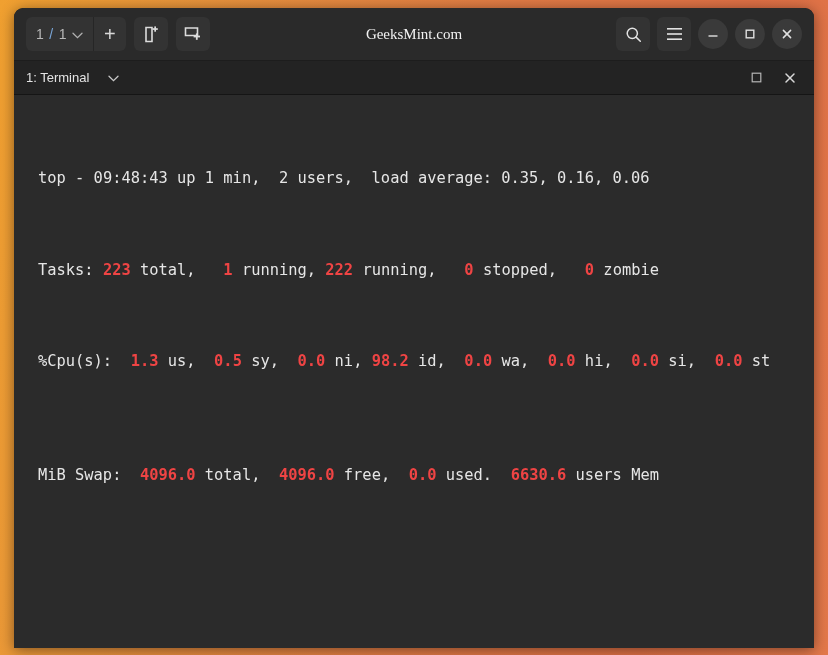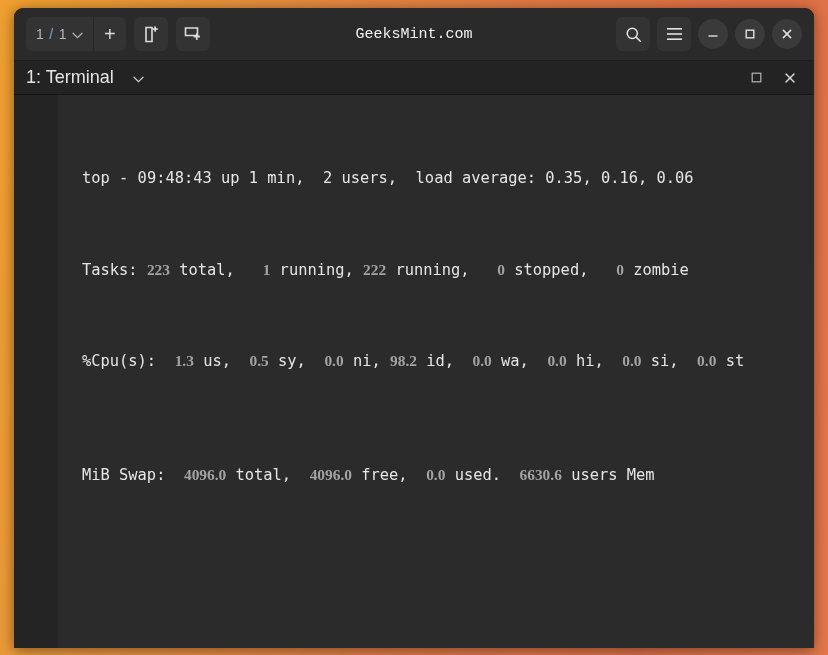--- a/index.html
+++ b/index.html
@@ -84,21 +84,21 @@
     display: flex;
     align-items: center;
     justify-content: center;
     cursor: default;
   }
 
   #window-title {
     position: absolute;
     left: 0; right: 0;
     text-align: center;
-    font-family: Liberation Mono, monospace;
+    font-family: Liberation Serif, serif;
     font-size: 15px;
     color: #f2f2f2;
     font-weight: 400;
     pointer-events: none;
   }
 
   .tb-right {
     margin-left: auto;
     display: flex;
     align-items: center;
@@ -121,45 +121,44 @@
     height: 34px;
     flex: 0 0 34px;
     background: #232323;
     display: flex;
     align-items: center;
     padding: 0 12px;
     border-bottom: 1px solid #151515;
   }
   #tab-label {
     font-family: "Liberation Sans", sans-serif;
-    font-size: 18px;
+    font-size: 13px;
     color: #e4e4e4;
     display: flex;
     align-items: center;
     gap: 19px;
     cursor: default;
   }
   .tabbar-right { margin-left: auto; display: flex; align-items: center; gap: 22px; padding-right: 6px; }
   .tabbar-right .mini { color: #bdbdbd; display: flex; align-items: center; justify-content: center; cursor: default; }
 
   
   #terminal {
     flex: 1 1 auto;
     background: #2b2b2b;
     padding: 4px 0 0 15px;
     overflow: hidden;
     font-family: "DejaVu Sans Mono", monospace;
     font-size: 15.4px;
     line-height: 22.8px;
     color: #e6e6e6;
     white-space: pre;
-    margin-left: 44px;
   }
   .tline { padding-left: 9px; }
-  .bold { font-weight: bold; color: #a3a3a3; font-family: Liberation Serif, serif; }
+  .bold { font-weight: bold; color: #ef4444; }
 </style>
 </head>
 <body>
 
 <div id="window">
 
   <div id="titlebar">
 
     <div class="tb-left">
 

